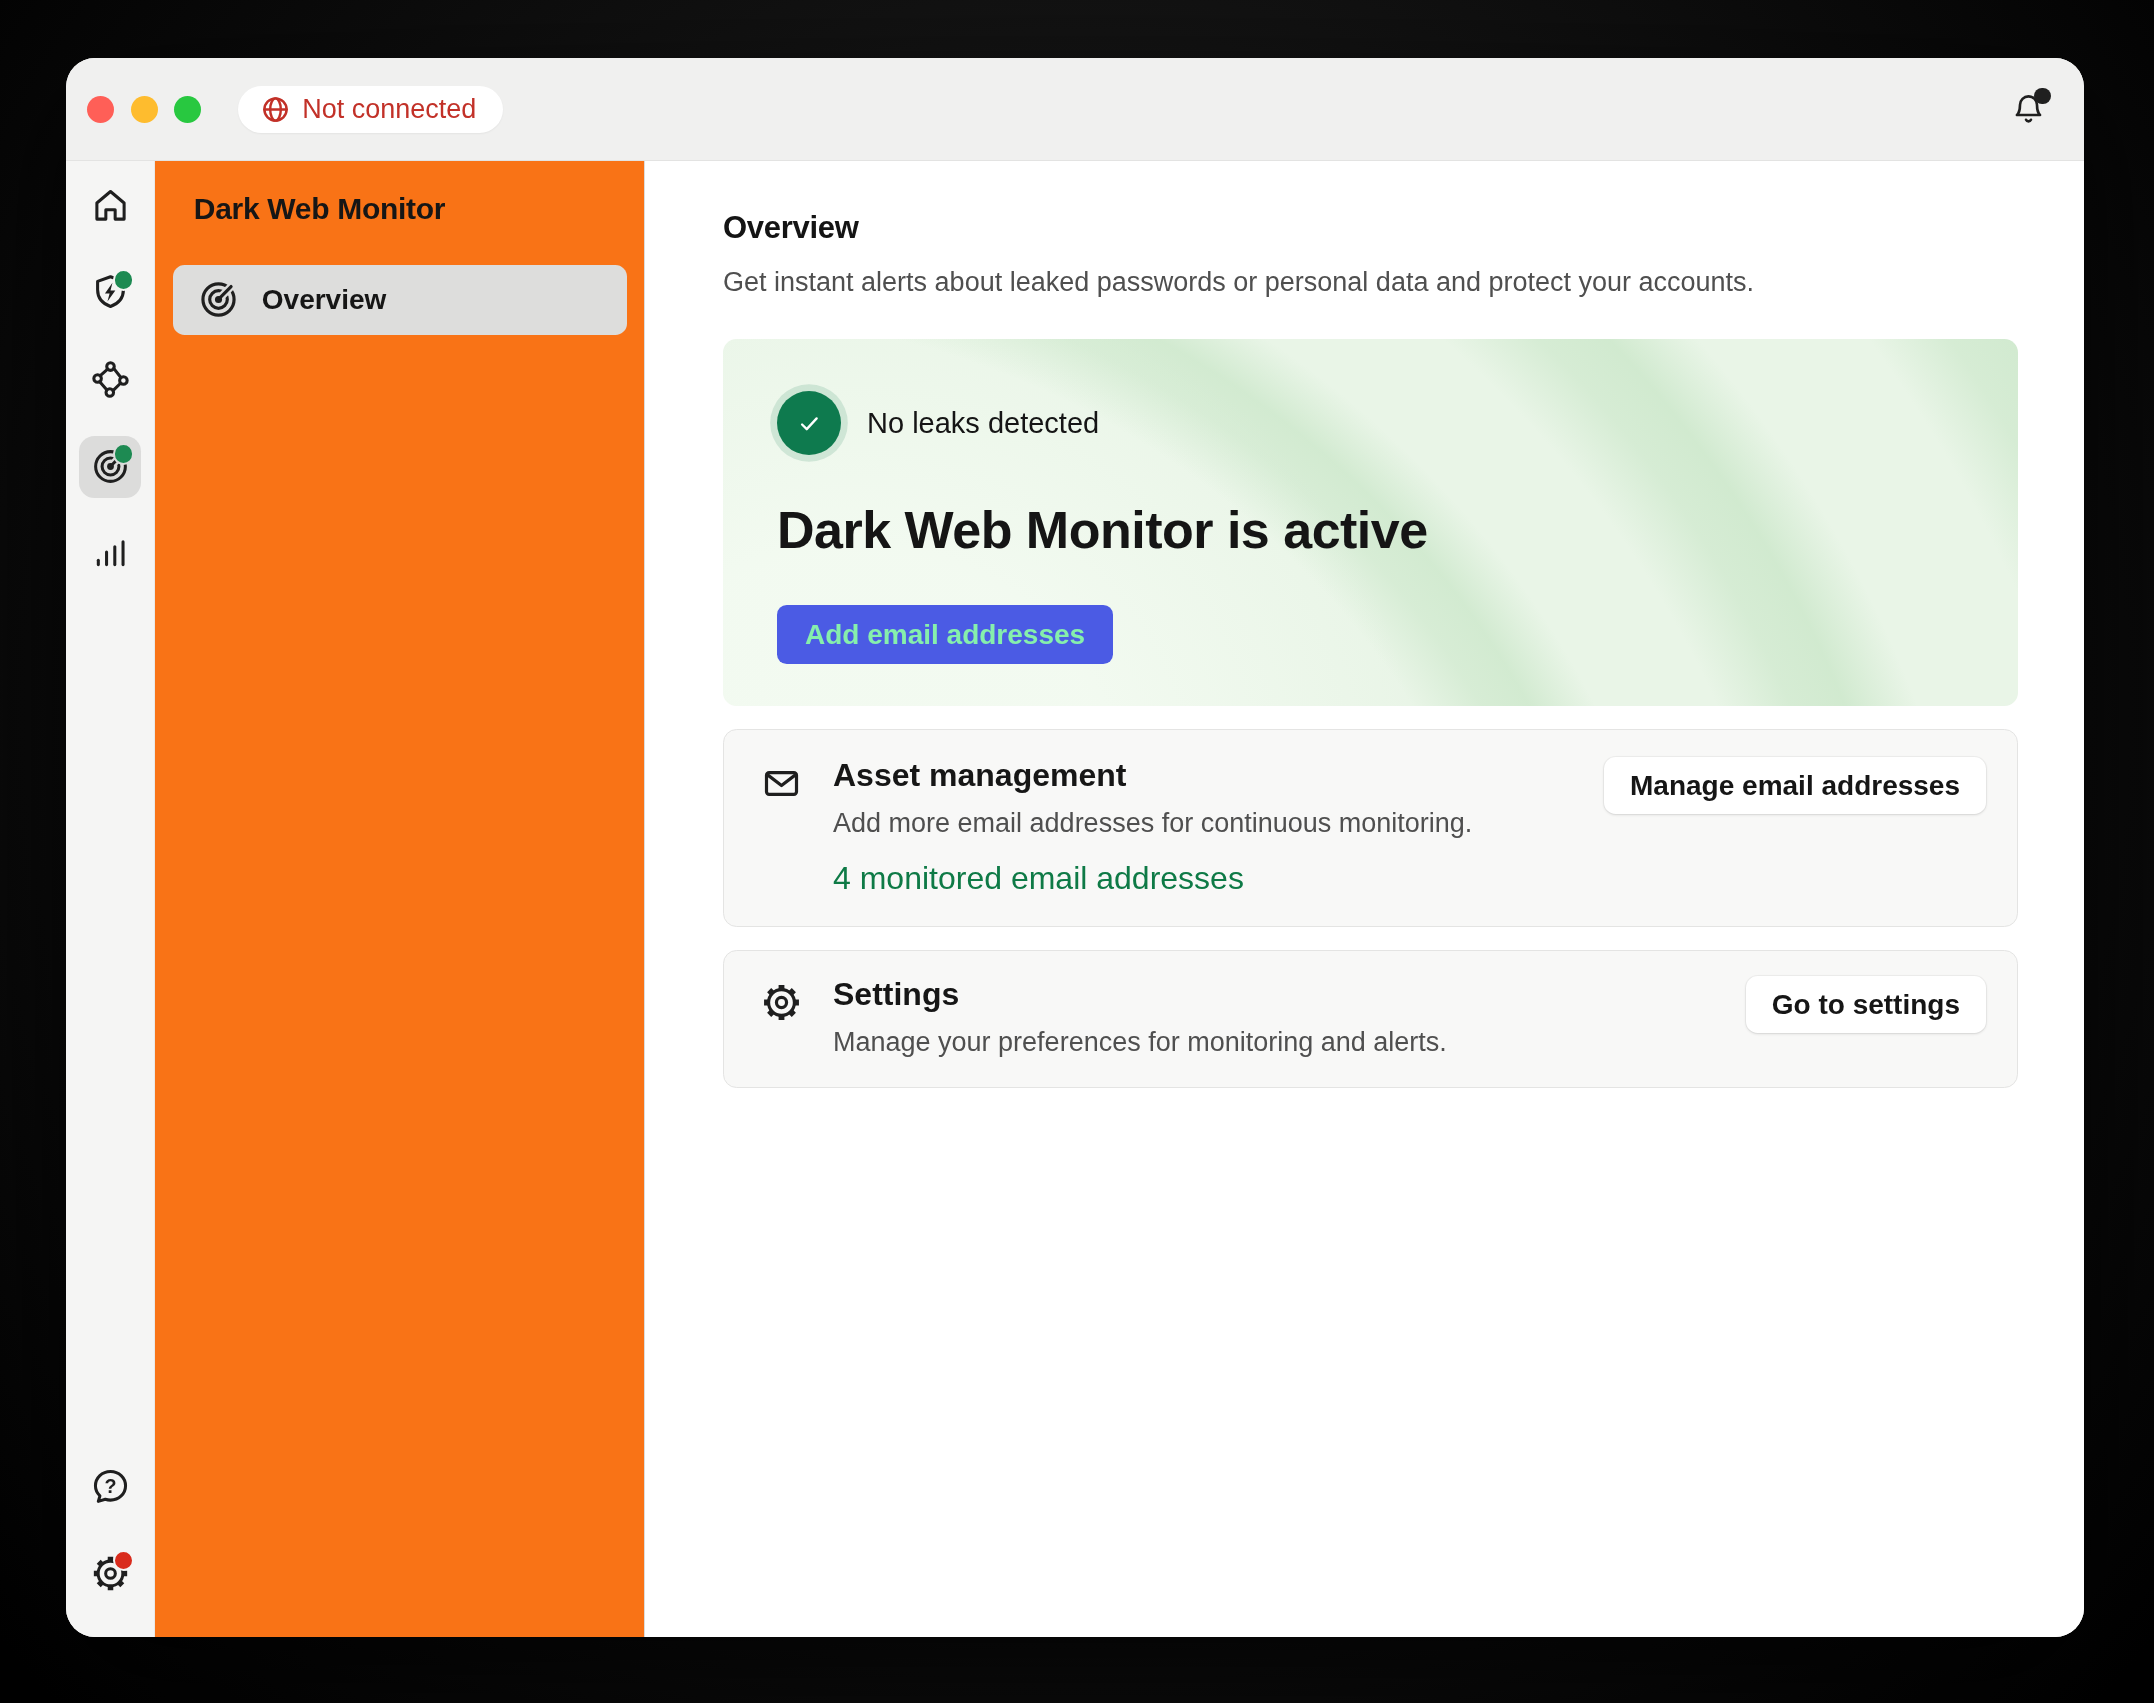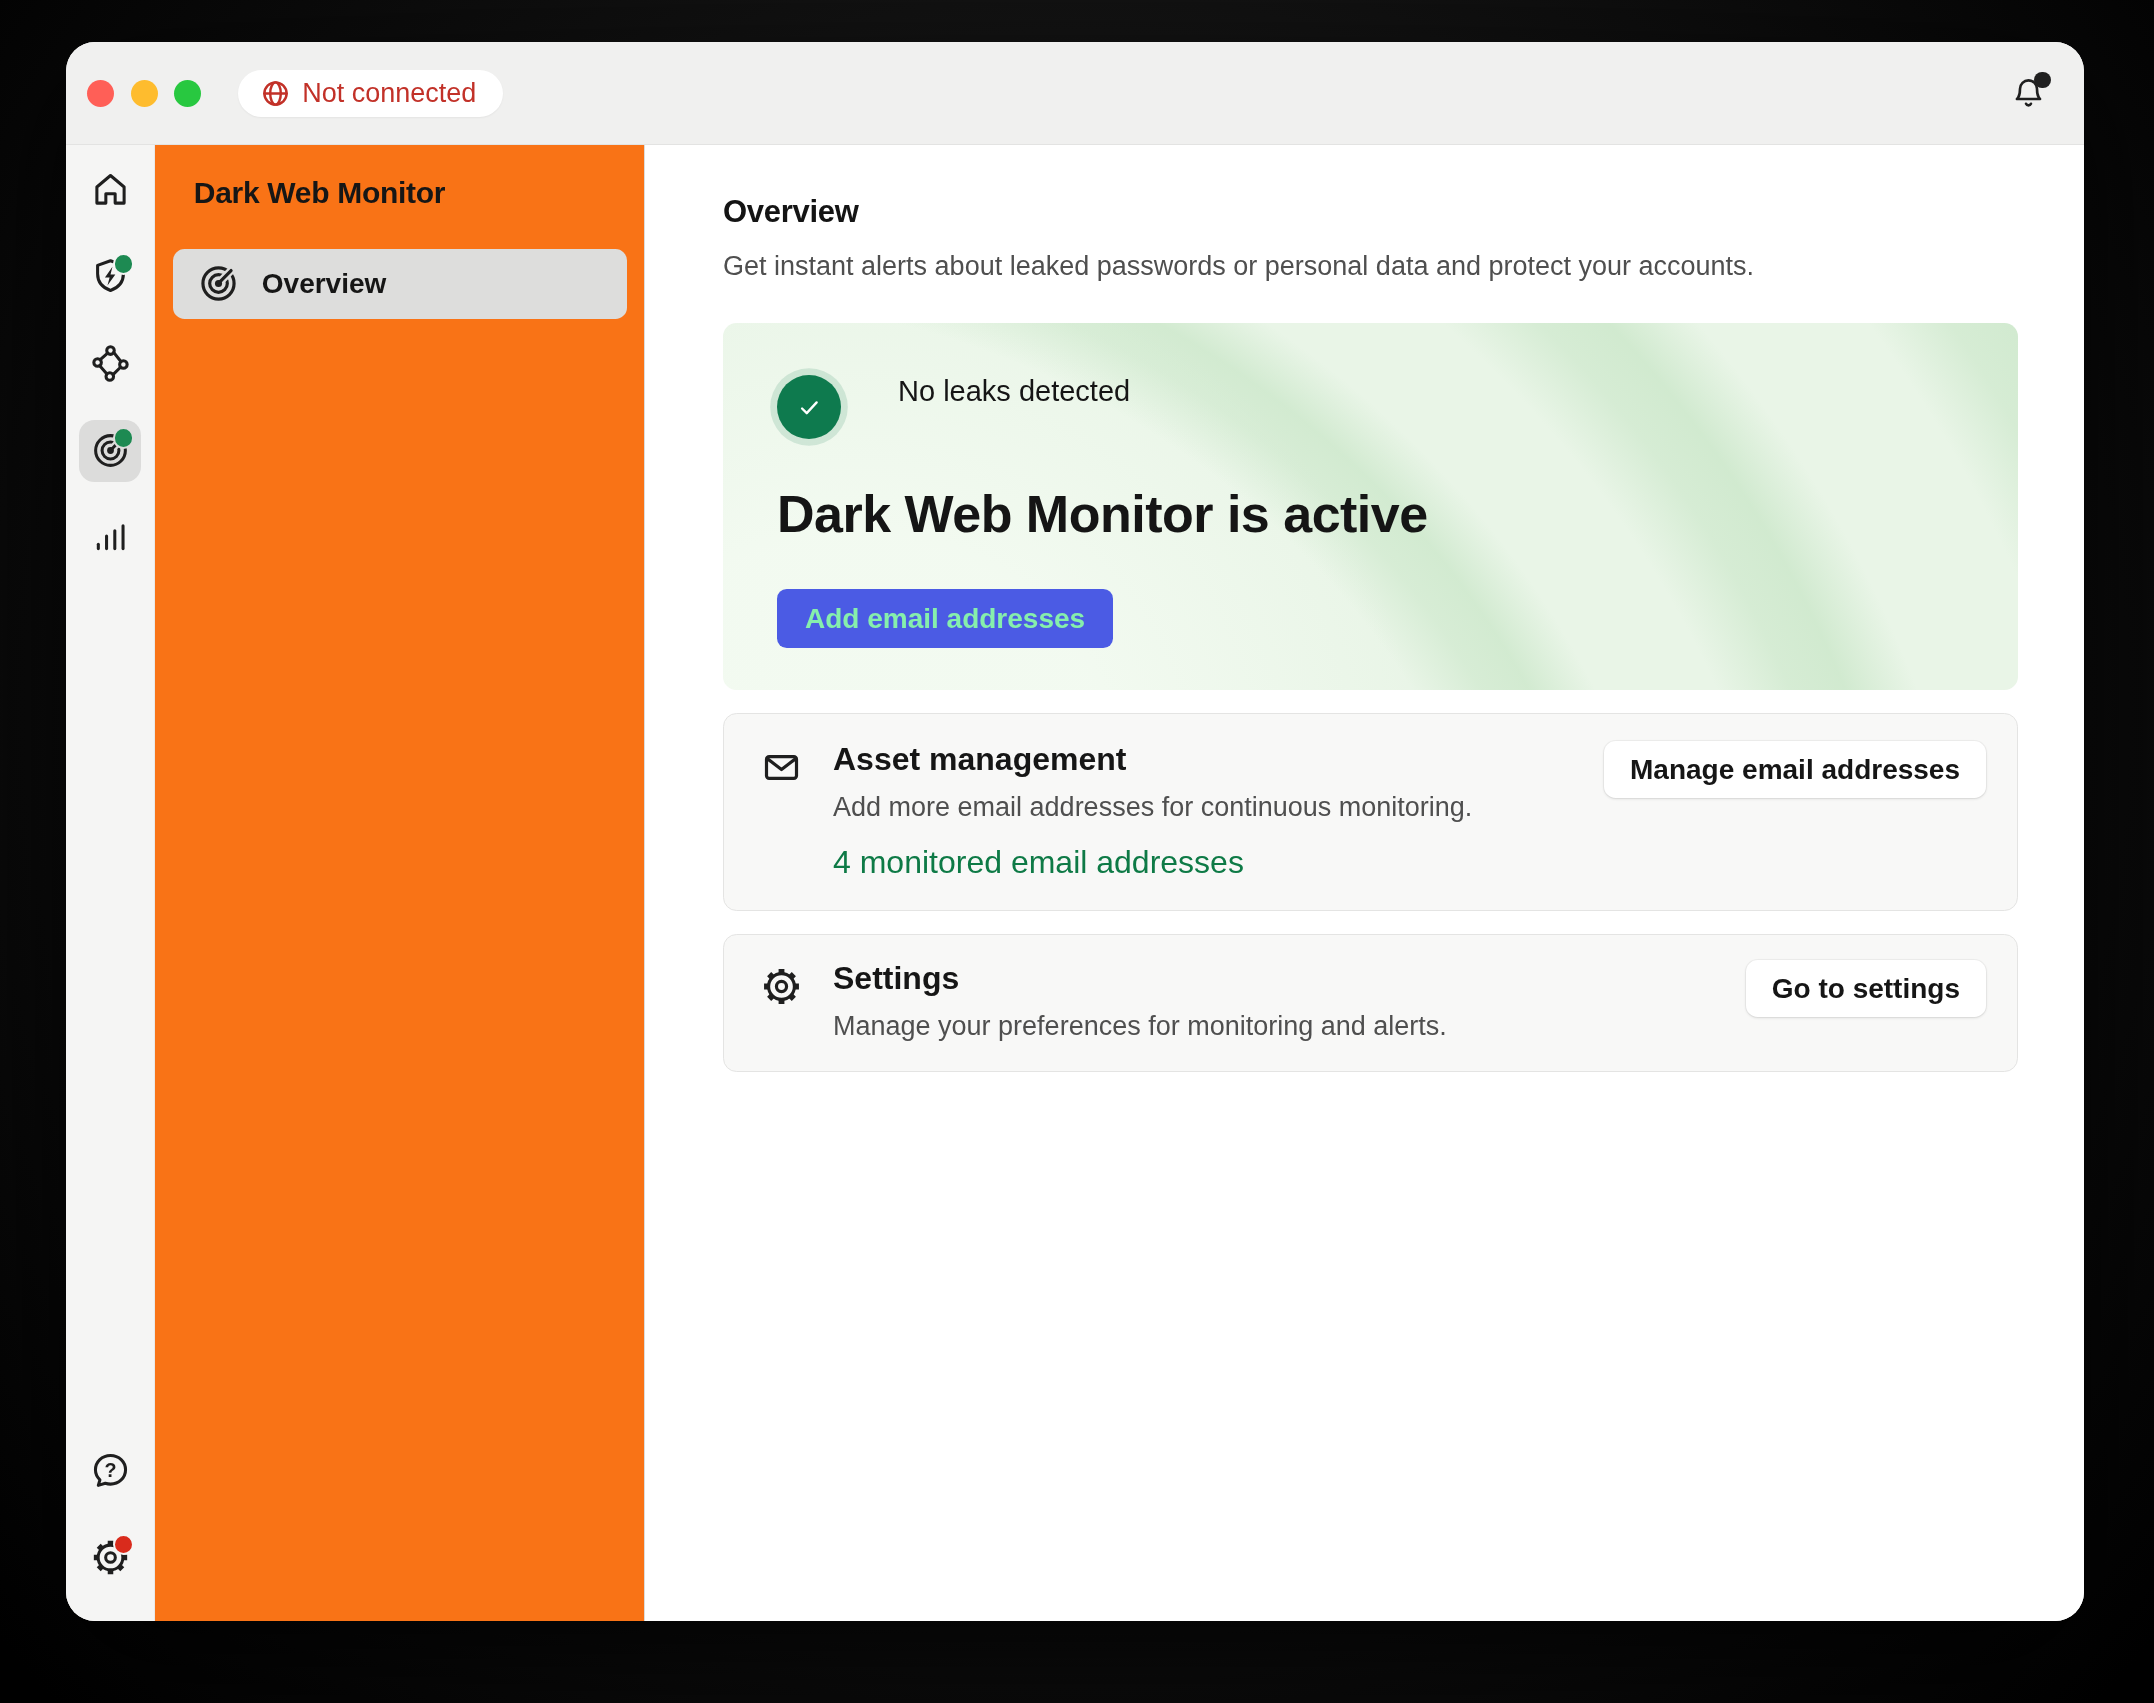--- a/index.html
+++ b/index.html
@@ -5,21 +5,21 @@
   * { margin:0; padding:0; box-sizing:border-box; }
   html,body { width:2154px; height:1704px; }
   body {
     font-family:"Liberation Sans","DejaVu Sans",sans-serif;
     background:#000;
     background-image:radial-gradient(circle at 50% 42%, #242424 0%, #101010 55%, #000 100%);
     position:relative; overflow:hidden;
     -webkit-font-smoothing:antialiased;
   }
   .window {
-    position:absolute; left:66px; top:42px; width:2018px; height:1579px;
+    position:absolute; left:66px; top:58px; width:2018px; height:1579px;
     background:#fff; border-radius:29px; overflow:hidden;
     display:flex; flex-direction:column;
     box-shadow:0 39px 116px rgba(0,0,0,.75);
   }
   
   .titlebar {
     height:103px; flex:0 0 103px; background:#f0f0ef;
     border-bottom:1px solid #e3e3e2;
     display:flex; align-items:center; padding:0 35px 0 21.3px;
   }
@@ -88,21 +88,21 @@
     margin-top:41px; height:367px; border-radius:13.6px; padding:52px 54px;
     position:relative; overflow:hidden;
     background-color:#e9f5e7;
     background-image:
       radial-gradient(1698px 1601px at -4% 215%,
         transparent 51%, rgba(173,217,172,.30) 54.5%, rgba(173,217,172,.38) 57%, transparent 60.5%,
         transparent 67%, rgba(173,217,172,.32) 71%, rgba(173,217,172,.40) 74%, transparent 78%,
         transparent 86%, rgba(173,217,172,.32) 90%, rgba(173,217,172,.40) 93.5%, transparent 97.5%),
       radial-gradient(922px 873px at 10% 125%, rgba(244,251,242,.85) 28%, transparent 62%);
   }
-  .hero-status { display:flex; gap:57px; }
+  .hero-status { display:flex; align-items:center; gap:26px; }
   .check-circle {
     width:64px; height:64px; border-radius:50%; background:#0e7a4e;
     display:flex; align-items:center; justify-content:center;
     box-shadow:0 0 0 6.8px rgba(14,122,78,.14);
   }
   .check-circle svg { width:33px; height:33px; }
   .hero-status-text { font-size:29px; color:#151515; }
   .hero-headline {
     margin-top:45px; font-size:52px; font-weight:700; color:#151515;
     letter-spacing:-0.5px;

